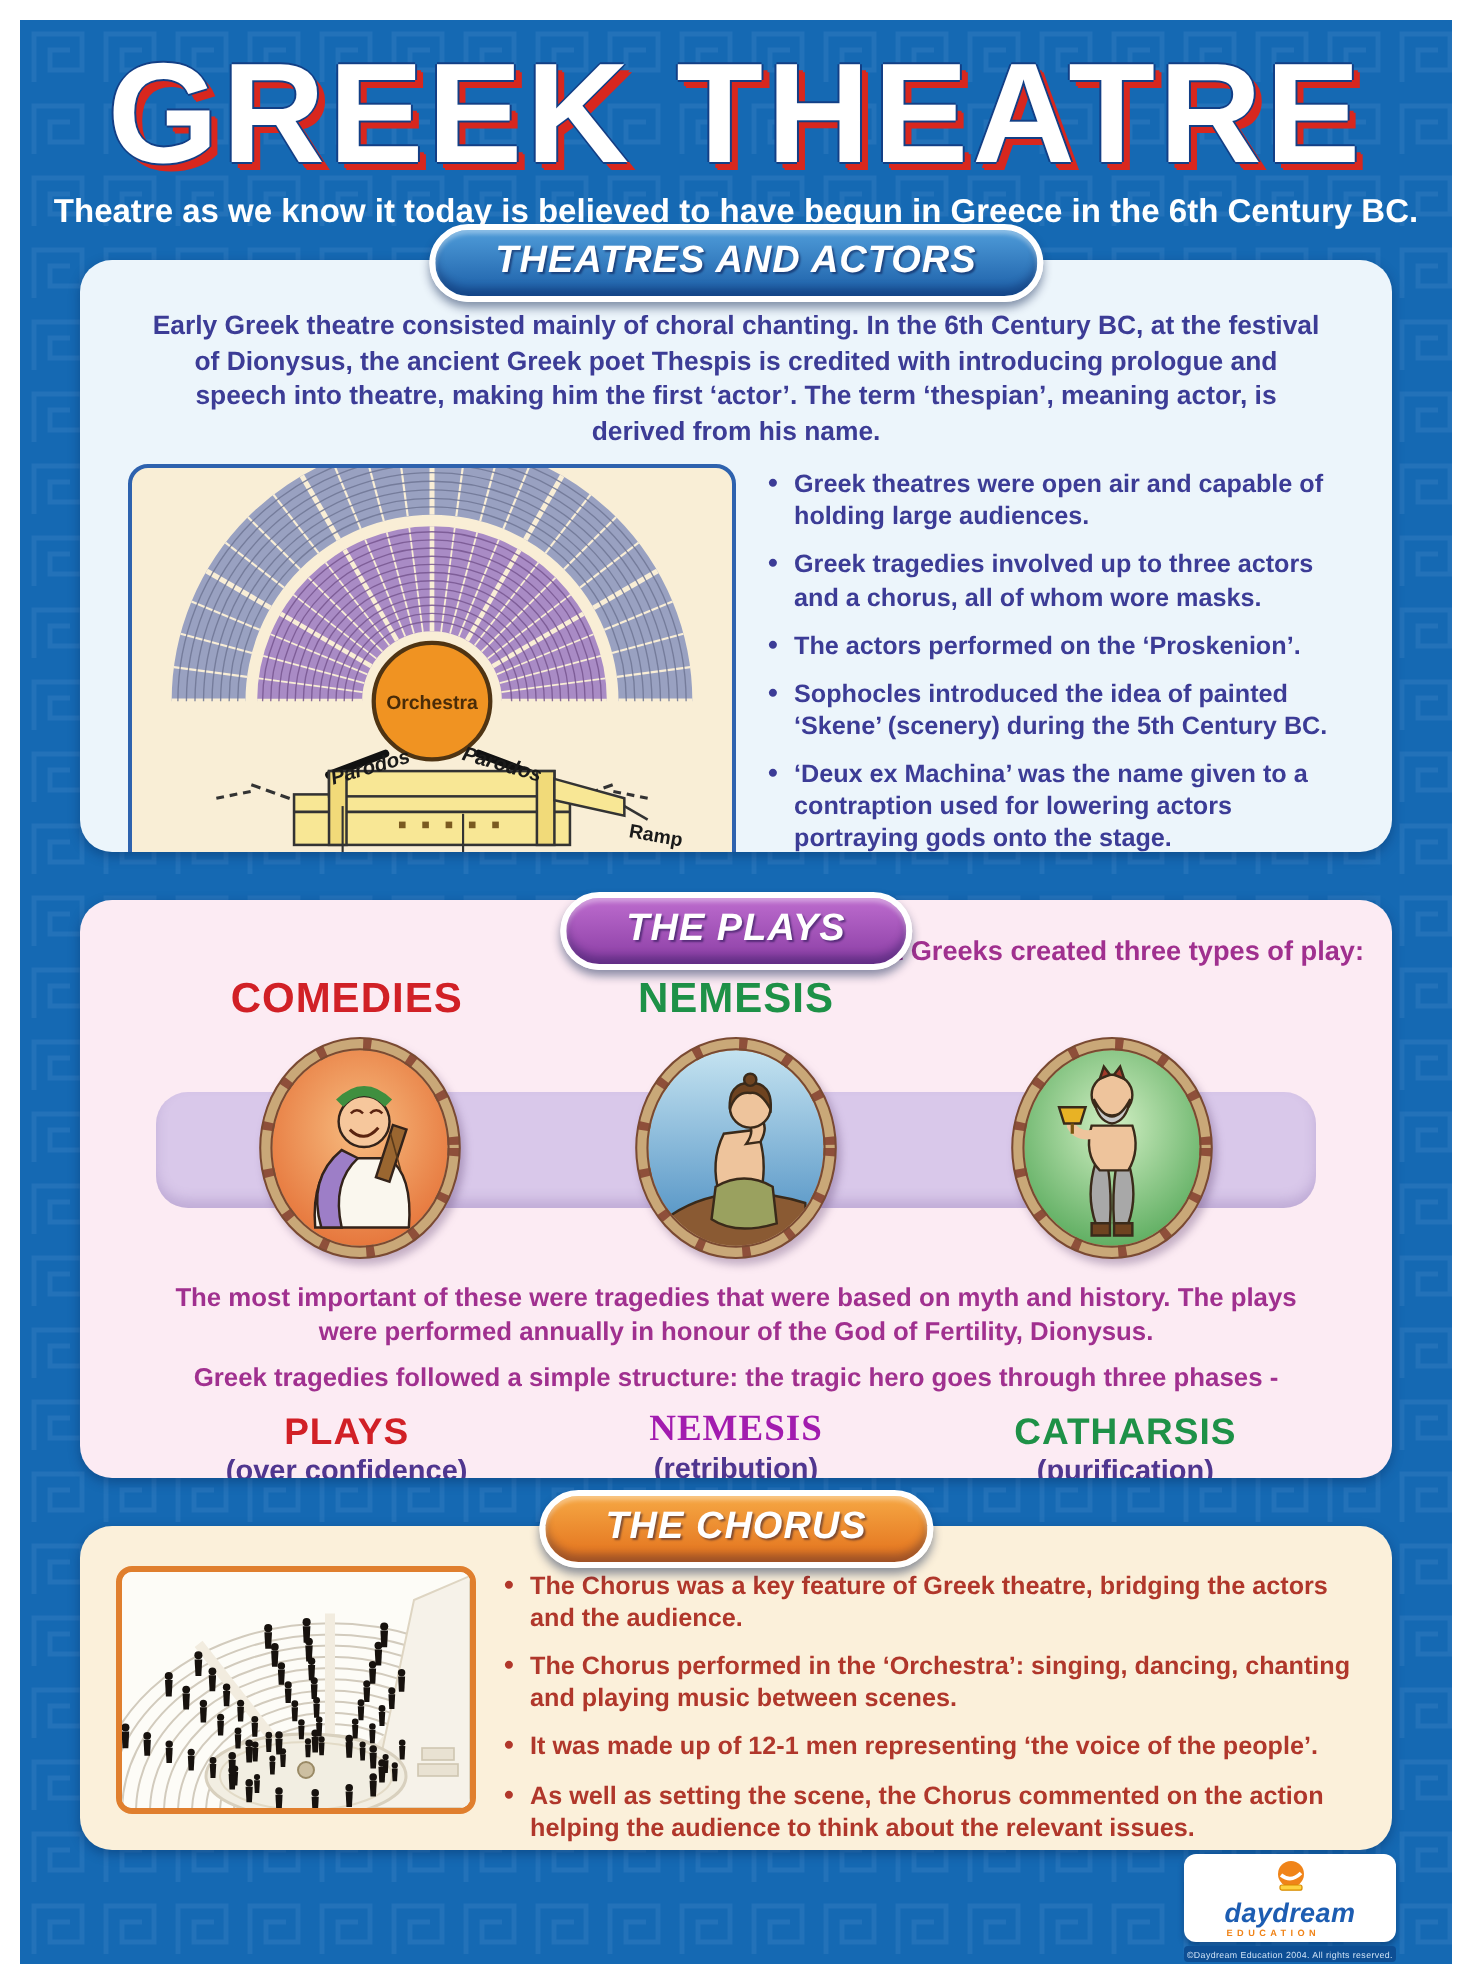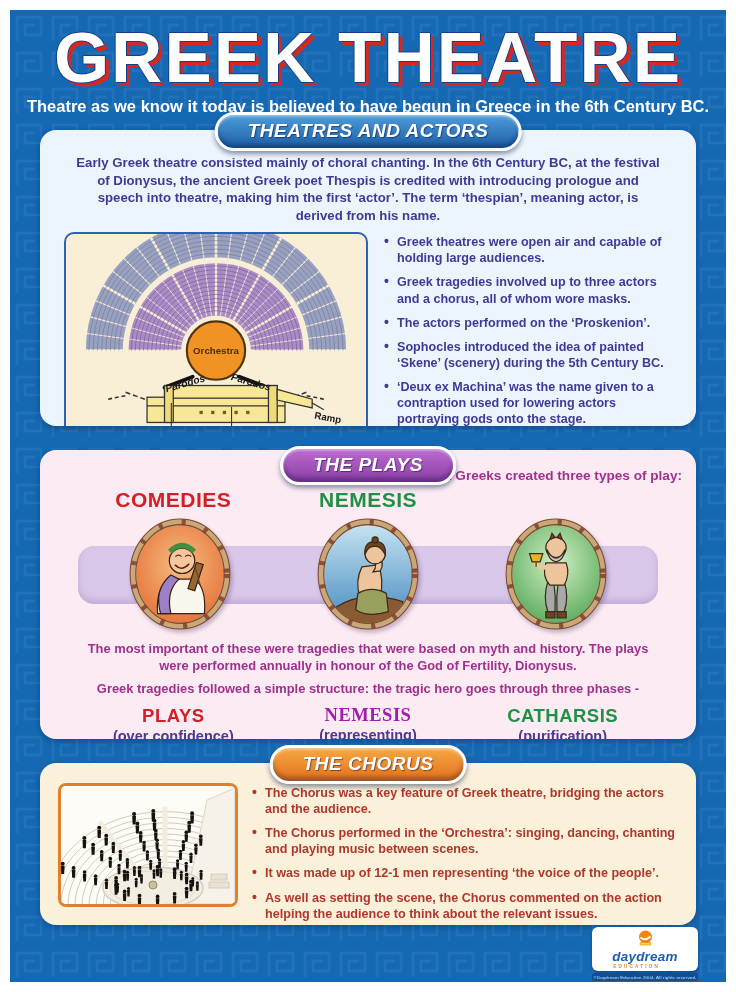--- a/index.html
+++ b/index.html
@@ -366,21 +366,21 @@
     <p class="plays-para">The most important of these were tragedies that were based on myth and history. The plays were performed annually in honour of the God of Fertility, Dionysus.</p>
     <p class="plays-para" style="margin-bottom:8px;">Greek tragedies followed a simple structure: the tragic hero goes through three phases -</p>
 
     <div class="three-col">
       <div>
         <div class="phase-label" style="color: rgb(209, 32, 38);">PLAYS</div>
         <div class="phase-desc">(over confidence)</div>
       </div>
       <div>
         <div class="phase-label" style="color: #a21caf; font-family: Liberation Serif, serif;">NEMESIS</div>
-        <div class="phase-desc">(representing)</div>
+        <div class="phase-desc">(retribution)</div>
       </div>
       <div>
         <div class="phase-label" style="color: rgb(30, 145, 71);">CATHARSIS</div>
         <div class="phase-desc">(purification)</div>
       </div>
     </div>
   </div>
 
   <div class="sbox box-chorus">
     <div class="chorus-row">

